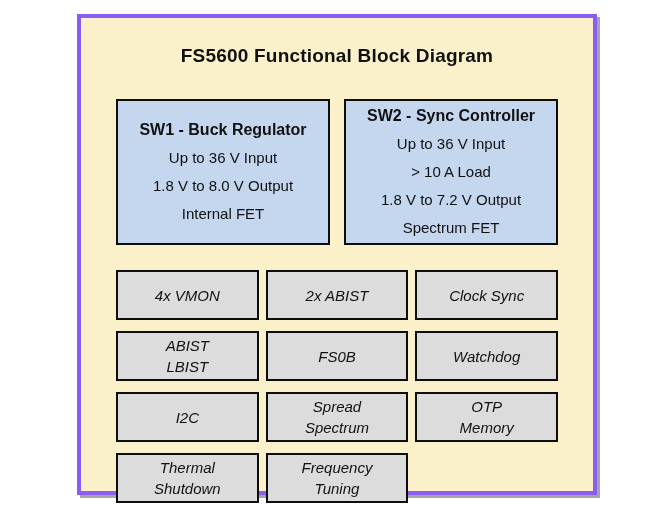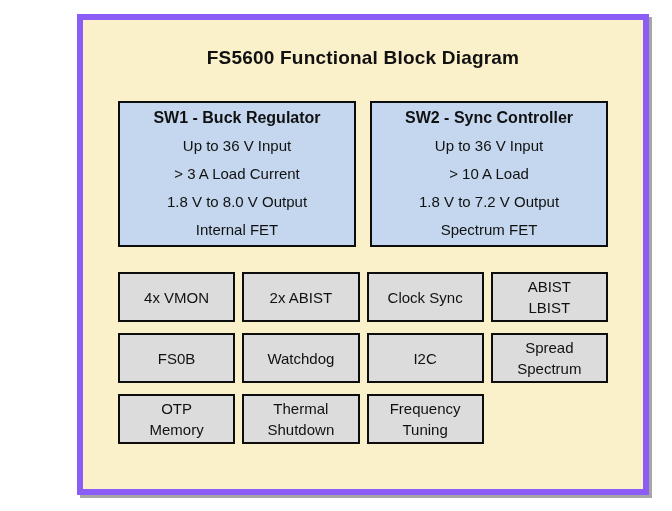--- a/index.html
+++ b/index.html
@@ -9,25 +9,25 @@
     height: 511px;
     background: #ffffff;
     font-family: "Liberation Sans", sans-serif;
     color: #111111;
     -webkit-font-smoothing: antialiased;
   }
   .outer-box {
     position: absolute;
     left: 77px;
     top: 14px;
-    width: 572px;
+    width: 520px;
     height: 481px;
     box-sizing: border-box;
     background: #FAF1CA;
-    border: 6px solid #8b5cf6;
+    border: 4px solid #8b5cf6;
     box-shadow: 3px 3px 0 rgba(0,0,0,0.35);
   }
   .diagram-title {
     margin-top: 27px;
     text-align: center;
     font-size: 19px;
     font-weight: bold;
     letter-spacing: 0.2px;
   }
   .sw-row {
@@ -48,23 +48,24 @@
     text-align: center;
     font-size: 15px;
     line-height: 28px;
   }
   .sw-title {
     font-weight: bold;
     font-size: 16px;
   }
   .features-grid {
     display: grid;
-    grid-template-columns: repeat(4, 1fr);
+    grid-template-columns: repeat(3, 1fr);
     gap: 11px 7px;
     margin: 25px 35px 0 35px;
+    font-style: italic;
   }
   .feature-box {
     box-sizing: border-box;
     height: 50px;
     border: 2px solid #0d0d0d;
     background: #DCDCDC;
     display: flex;
     align-items: center;
     justify-content: center;
     text-align: center;
@@ -78,21 +79,20 @@
 
 <div class="outer-box">
 
   <div class="diagram-title">FS5600 Functional Block Diagram</div>
 
   <div class="sw-row">
 
     <div class="sw-box">
       <div class="sw-title">SW1 - Buck Regulator</div>
       <div>Up to 36 V Input</div>
-      <div>&gt; 3 A Load Current</div>
       <div>1.8 V to 8.0 V Output</div>
       <div>Internal FET</div>
     </div>
 
     <div class="sw-box">
       <div class="sw-title">SW2 - Sync Controller</div>
       <div>Up to 36 V Input</div>
       <div>&gt; 10 A Load</div>
       <div>1.8 V to 7.2 V Output</div>
       <div>Spectrum FET</div>

